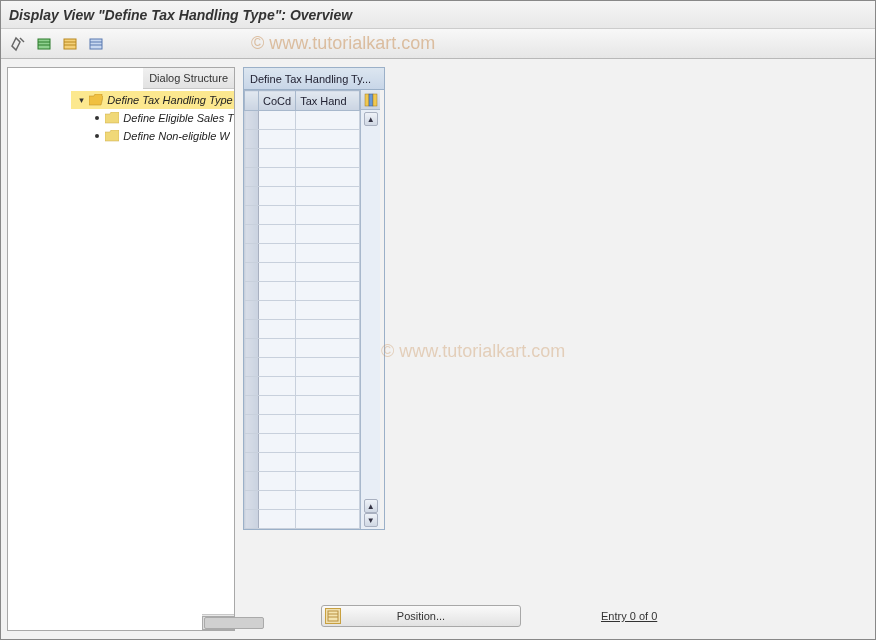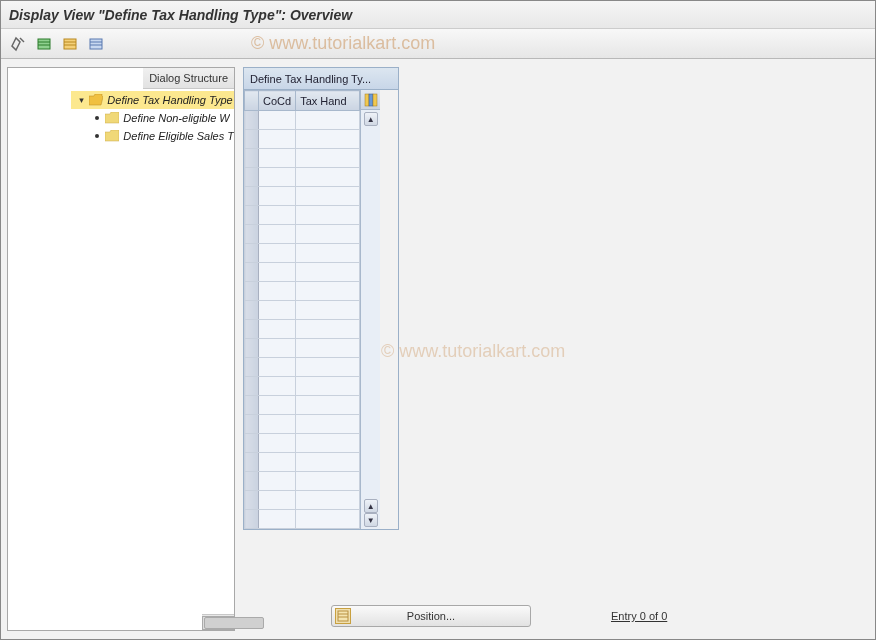--- a/index.html
+++ b/index.html
@@ -129,21 +129,21 @@
     .hscroll-thumb {
       position: absolute; left: 2px; top: 1px; width: 60px; height: 12px;
       background: #d0d0d0; border: 1px solid #aaa; border-radius: 2px;
     }
     .hscroll-btn {
       width: 16px; height: 14px; background: #ddd; border: 1px solid #aaa;
       display: flex; align-items: center; justify-content: center;
       font-size: 8px; color: #333;
     }
     .table-panel {
-      width: 156px;
+      width: 142px;
       margin: 8px 4px;
       display: flex;
       flex-direction: column;
     }
     .table-header-bar {
       background: linear-gradient(#dce6f0, #c8d6e8);
       border: 1px solid #9bb0c8;
       border-bottom: none;
       height: 22px;
       line-height: 22px;
@@ -203,21 +203,21 @@
     }
     .vscroll-btn {
       width: 14px; height: 14px; background: linear-gradient(#eef2f8,#d0d8e4);
       border: 1px solid #a8b0c0; border-radius: 2px;
       display: flex; align-items: center; justify-content: center;
       font-size: 8px; color: #334;
     }
     .footer-row {
       position: absolute;
       bottom: 12px;
-      left: 210px;
+      left: 200px;
       right: 8px;
       display: flex;
       align-items: center;
       gap: 80px;
     }
     .position-btn {
       width: 200px;
       height: 22px;
       background: linear-gradient(#fafafa,#e2e2e2);
       border: 1px solid #a8a8a8;
@@ -294,30 +294,30 @@
         </span>
         <span class="tree-label">Define Tax Handling Type</span>
       </div>
       <div class="tree-item child">
         <span class="tree-bullet"></span>
         <span class="tree-folder closed">
           <svg width="14" height="12">
               <path d="M0 2 L5 2 L6 0 L14 0 L14 11 L0 11 Z" fill="#f0d878" stroke="#c8a848" stroke-width="0.5"></path>
             </svg>
         </span>
-        <span class="tree-label">Define Non-eligible W</span>
+        <span class="tree-label">Define Eligible Sales T</span>
       </div>
       <div class="tree-item child">
         <span class="tree-bullet"></span>
         <span class="tree-folder closed">
           <svg width="14" height="12">
               <path d="M0 2 L5 2 L6 0 L14 0 L14 11 L0 11 Z" fill="#f0d878" stroke="#c8a848" stroke-width="0.5"></path>
             </svg>
         </span>
-        <span class="tree-label">Define Eligible Sales T</span>
+        <span class="tree-label">Define Non-eligible W</span>
       </div>
     </div>
     <div class="dialog-hscroll">
       <div class="hscroll-track">
         <div class="hscroll-thumb"></div>
       </div>
       <div class="hscroll-btn">◄</div>
       <div class="hscroll-btn">►</div>
     </div>
   </div>

